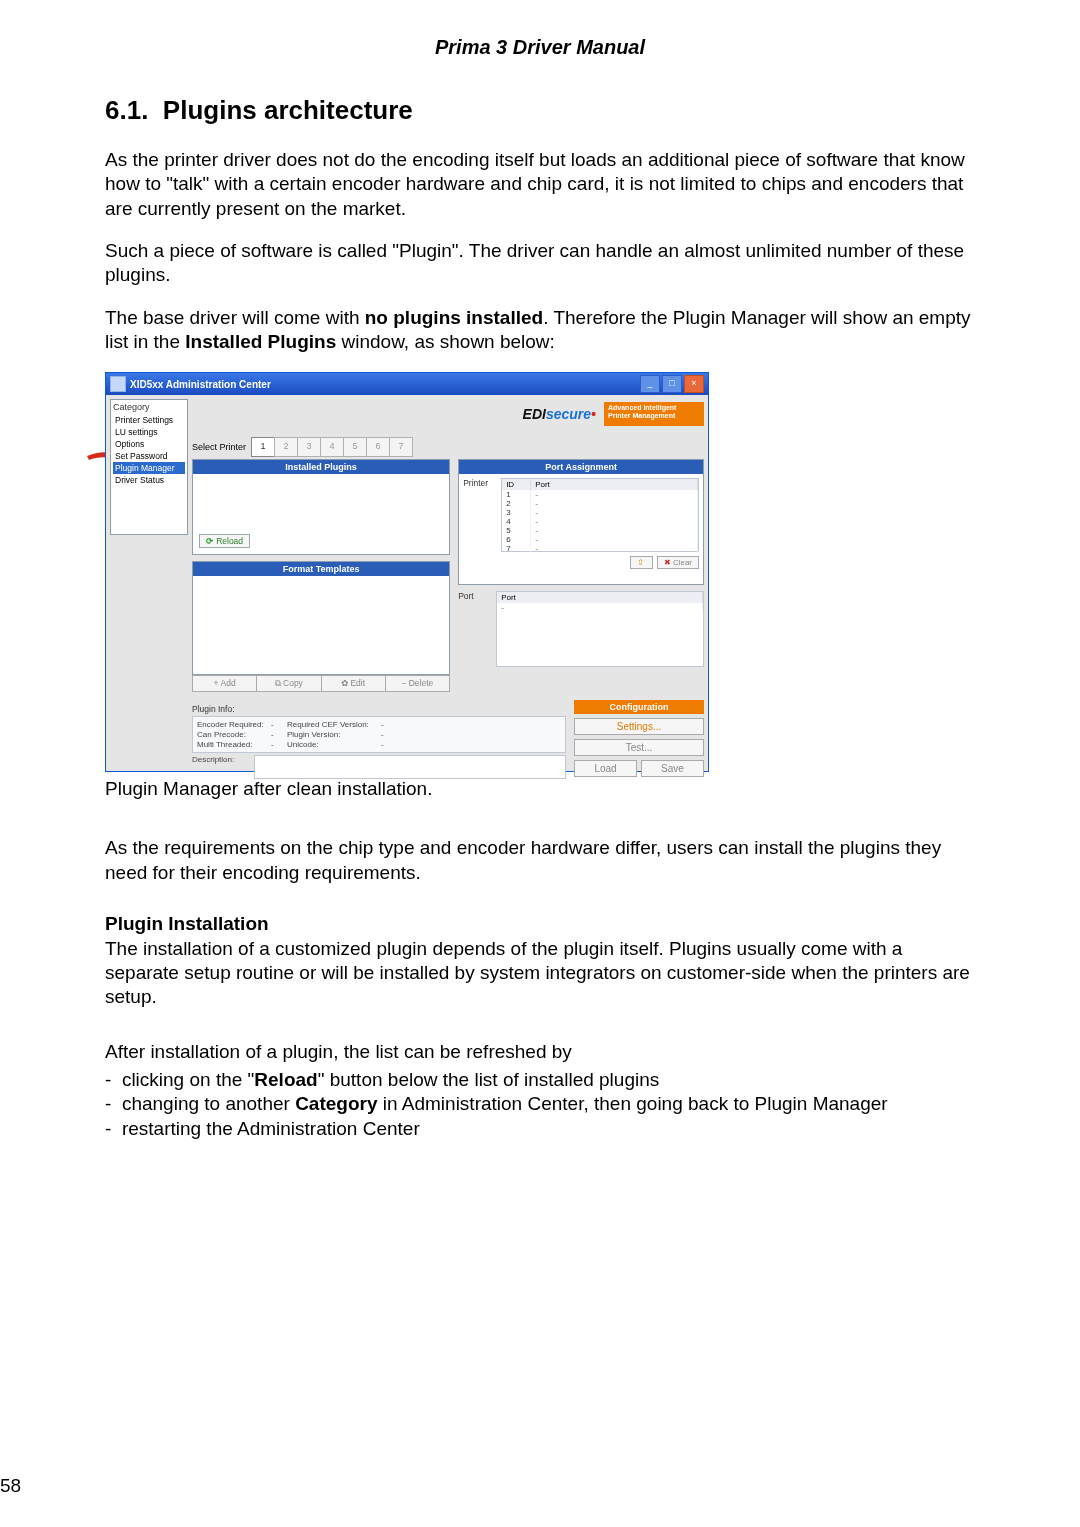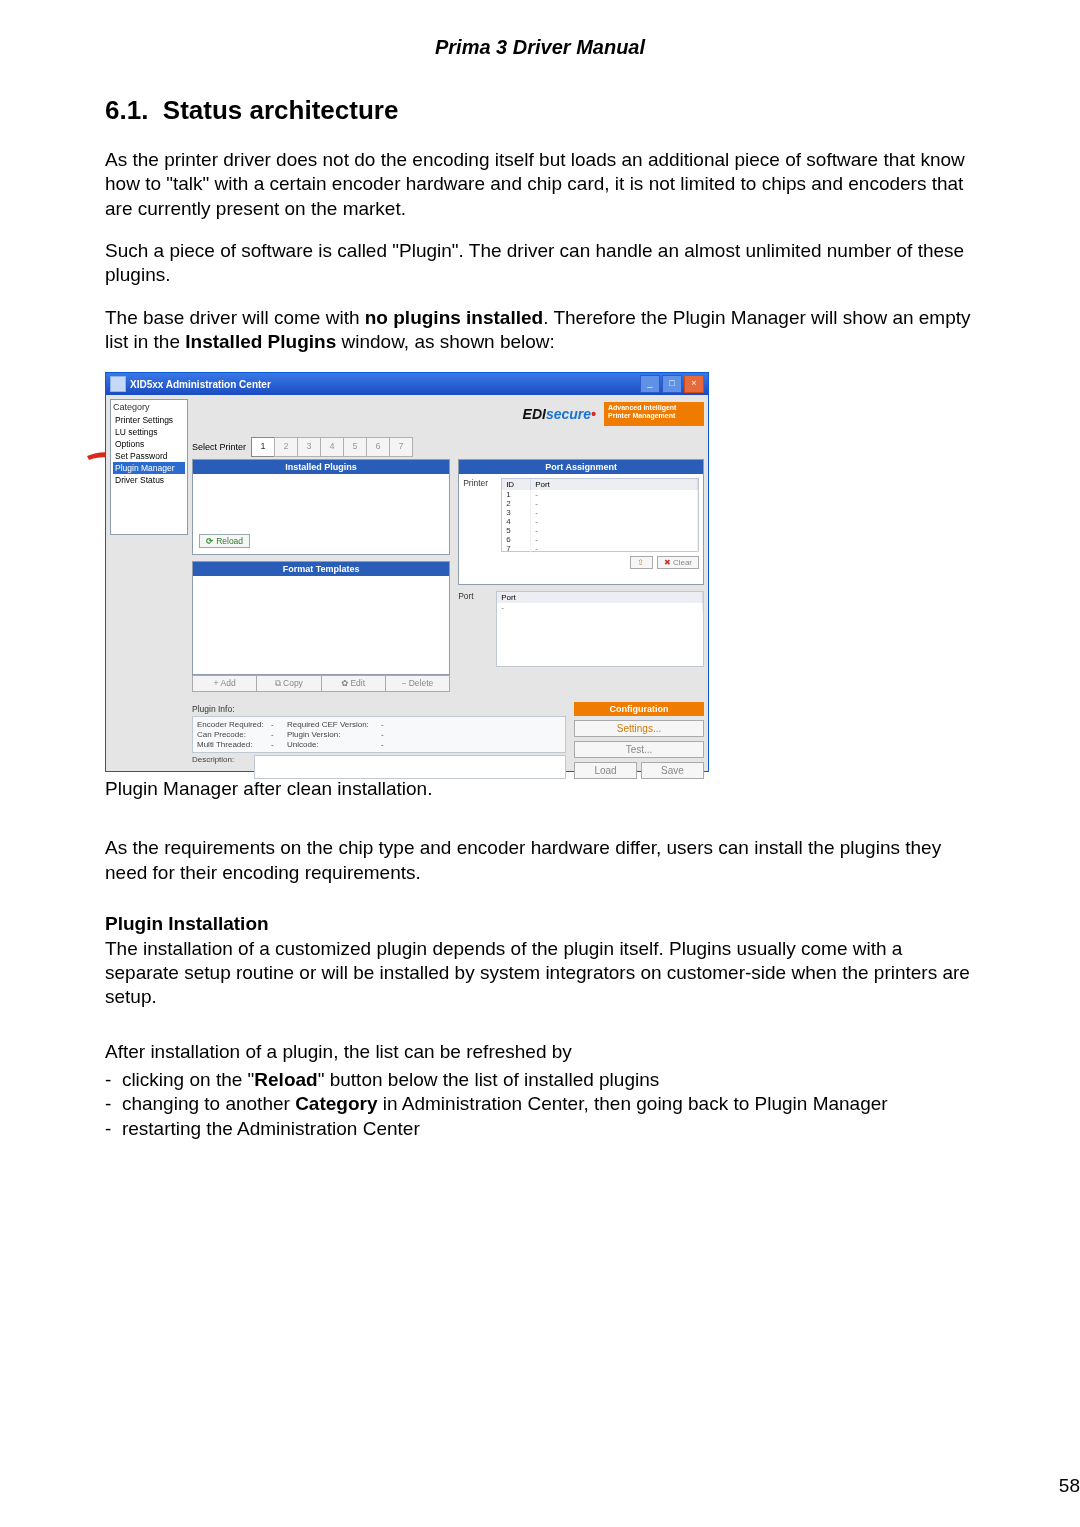--- a/index.html
+++ b/index.html
@@ -40,21 +40,21 @@
     margin: 20px 0 18px 0;
   }
   .bold { font-weight: bold; }
   .caption { font-size: 19px; margin-top: 6px; margin-bottom: 36px; }
   .bold-sub { font-size: 19px; font-weight: bold; margin-top: 28px; }
   .page-number {
     position: absolute;
     bottom: 30px;
     left: 0;
     right: 0;
-    text-align: right;
+    text-align: left;
     font-size: 19px;
   }
   
   .shot-wrap {
     position: relative;
     width: 604px;
     margin-top: 6px;
     margin-bottom: 4px;
   }
   .arrow {
@@ -235,35 +235,35 @@
     background:#ef7b00; color:#fff; font-size:9px; font-weight:bold;
     text-align:center; padding:2px 0;
   }
   .cbtn {
     border:1px solid #aaa; background:#f6f6f6; color:#888;
     font-size:10px; text-align:center; padding:2px 0; margin-top:4px;
   }
   .cbtn.orange { color:#d67a00; }
   .cbtns2 { display:flex; gap:4px; margin-top:4px;}
   .cbtns2 .cbtn { flex:1; margin-top:0; }
-  .bottom-row { display:flex; gap:8px; margin-top:6px; align-items:flex-end;}
+  .bottom-row { display:flex; gap:8px; margin-top:6px; align-items:center;}
   .bottom-left { flex:1.6; }
   .bottom-right { width:130px; }
   ul.dash { list-style:none; padding:0; margin:4px 0 0 0; }
   ul.dash li { font-size:19px; line-height:1.28; }
   ul.dash li::before { content:"-\00a0\00a0"; }
 </style>
 </head>
 <body>
 
 <div class="page">
   <div class="doc-title">Prima 3 Driver Manual</div>
 
   <div class="section-heading">
-    <span>6.1.</span>&nbsp;&nbsp;<span>Status architecture</span>
+    <span>6.1.</span>&nbsp;&nbsp;<span>Plugins architecture</span>
   </div>
 
   <p class="para">As the printer driver does not do the encoding itself but loads an additional piece of software that know how to "talk" with a certain encoder hardware and chip card, it is not limited to chips and encoders that are currently present on the market.</p>
   <p class="para">Such a piece of software is called "Plugin". The driver can handle an almost unlimited number of these plugins.</p>
 
 
   <p class="para">
     <span>The base driver will come with </span><span class="bold">no plugins installed</span><span>. Therefore the Plugin Manager will show an empty list in the </span><span class="bold">Installed Plugins</span><span> window, as shown below:</span>
   </p>
 

